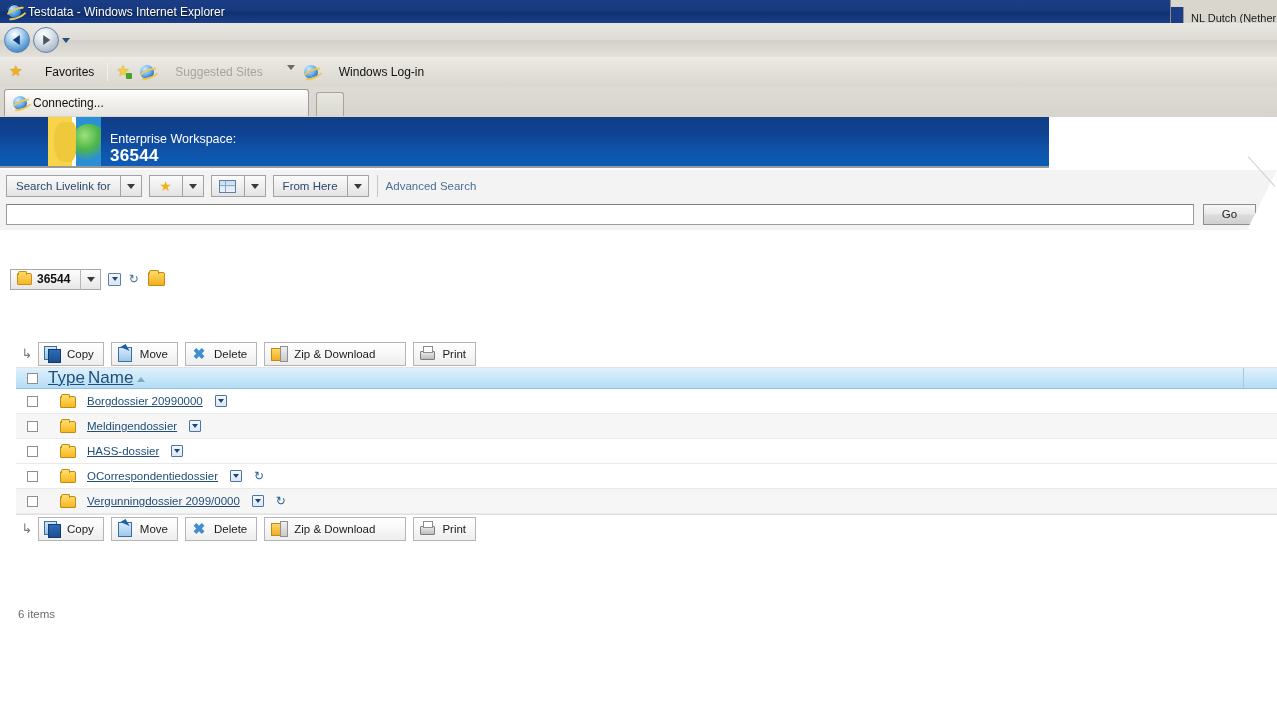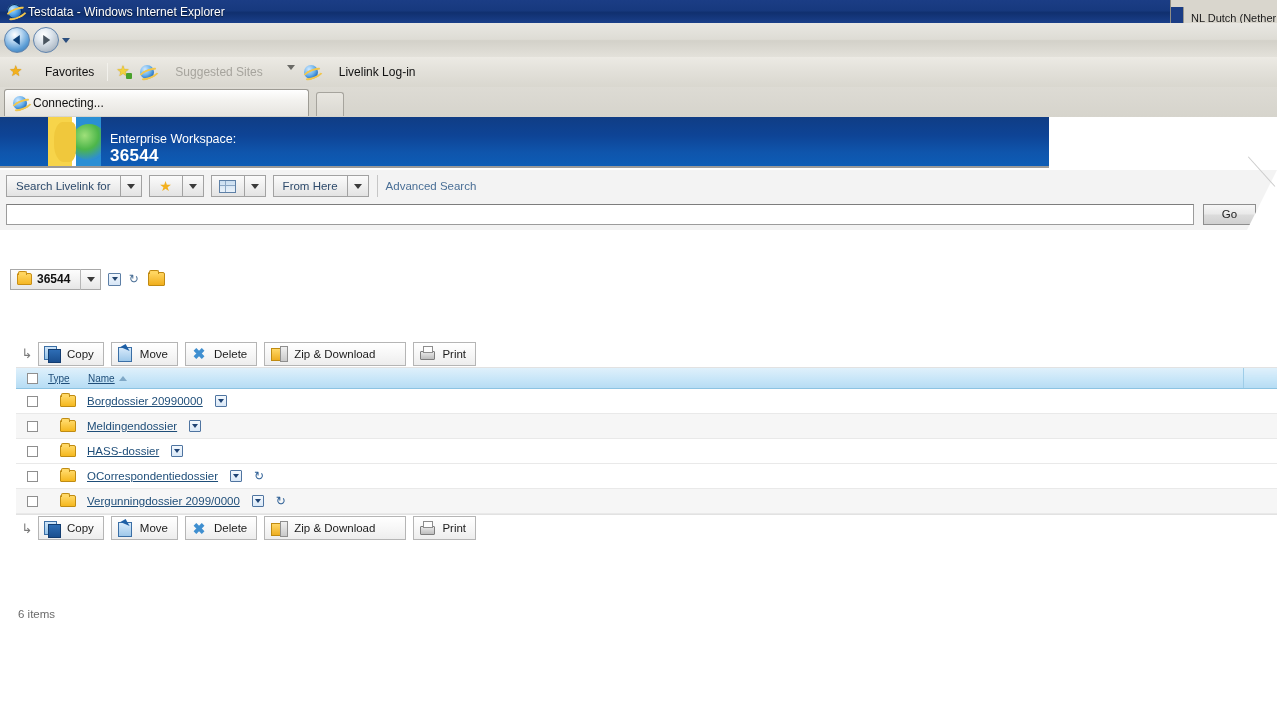--- a/index.html
+++ b/index.html
@@ -377,21 +377,21 @@
   table.list th{
     background:linear-gradient(to bottom,#dff0fb 0%,#c8e6f8 55%,#b6dcf4 100%);
     height:20px; padding:0; text-align:left; font-weight:normal;
     border-bottom:1px solid #8cc3e2;
   }
   th.c-chk{ width:30px; }
   th.c-type{ width:40px; }
   th.c-name{ }
   th.c-extra{ width:34px; border-left:1px solid #9ecde8; }
   .th-lnk{
-    font-size:10px; color:#1f4e79; text-decoration:underline; cursor:pointer;
+    font-size:17px; color:#1f4e79; text-decoration:underline; cursor:pointer;
     padding-left:2px;
   }
   .sort-asc{
     display:inline-block; width:0;height:0; margin-left:4px;
     border-left:4px solid transparent;border-right:4px solid transparent;
     border-bottom:5px solid #7fa8c7; vertical-align:middle;
   }
   table.list td{ height:25px; padding:0; border-bottom:1px solid #e9e9e9; }
   tr.row.alt td{ background:#f6f6f6; }
   tr.row td{ background:#ffffff; }
@@ -466,21 +466,21 @@
   <div class="fav-item">
     <span class="star plus"></span>
   </div>
   <div class="fav-item">
     <span class="ie-mini"></span>
     <span class="fav-label dim">Suggested Sites</span>
     <span class="mini-caret"></span>
   </div>
   <div class="fav-item">
     <span class="ie-mini"></span>
-    <span class="fav-label">Livelink Log-in</span>
+    <span class="fav-label">Windows Log-in</span>
   </div>
 </div>
 
 <div class="tab-row">
   <div class="tab">
     <span class="ie-mini"></span>
     <span class="tab-label">Connecting...</span>
   </div>
   <div class="tab-new"></div>
 </div>

